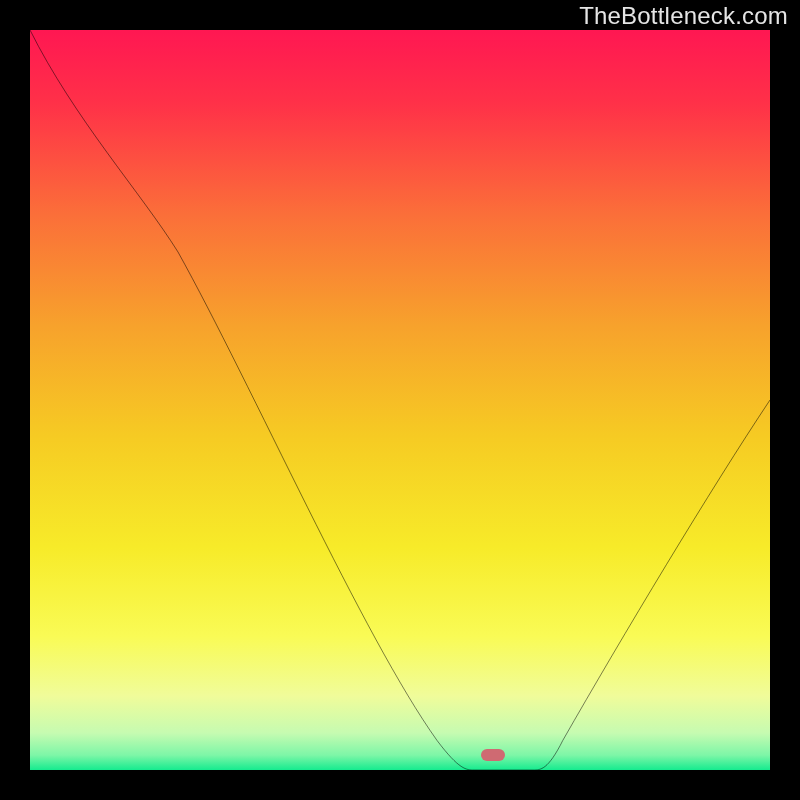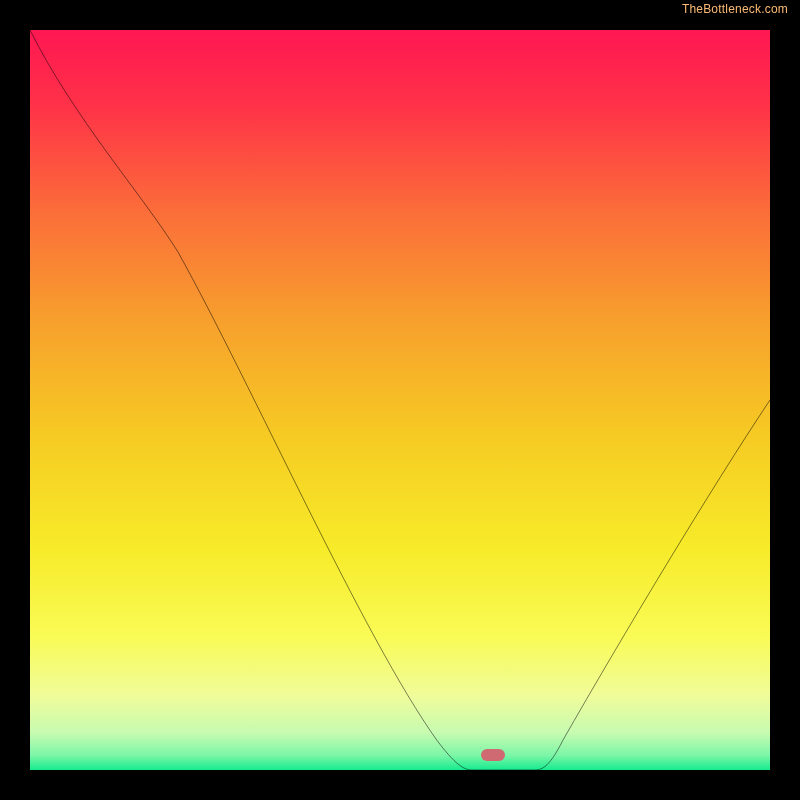--- a/index.html
+++ b/index.html
@@ -14,22 +14,22 @@
   .container {
     position: relative;
     width: 800px;
     height: 800px;
     background: #000;
   }
   .watermark {
     position: absolute;
     top: 2px;
     right: 12px;
-    color: #fdba74;
-    font-size: 12px;
+    color: #e5e5e5;
+    font-size: 24px;
     font-weight: 500;
     letter-spacing: 0.2px;
   }
   .plot {
     position: absolute;
     left: 30px;
     top: 30px;
     width: 740px;
     height: 740px;
   }

